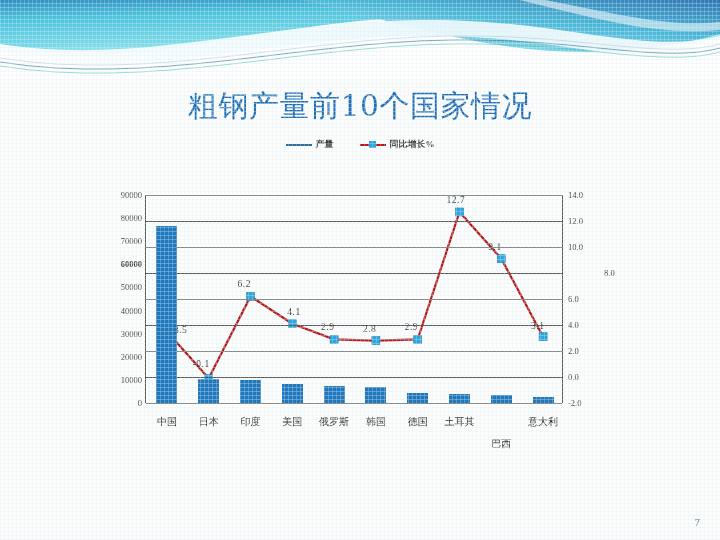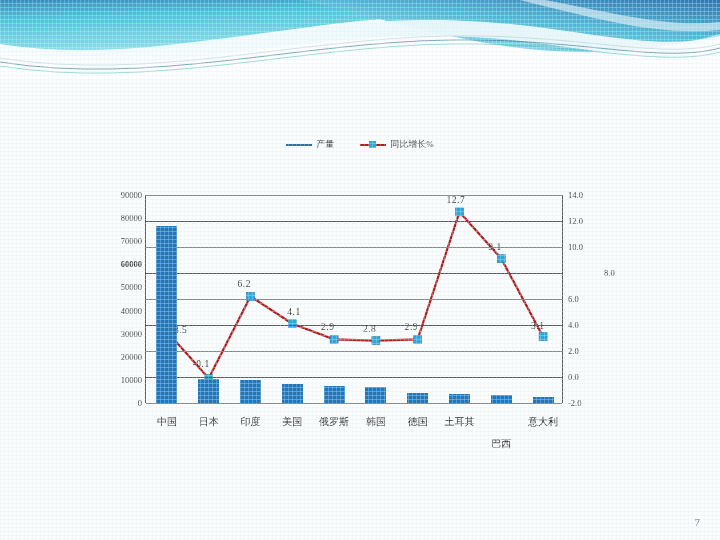--- a/index.html
+++ b/index.html
@@ -55,20 +55,21 @@
   #legend {
     position: absolute;
     left: 0; top: 138px;
     width: 720px;
     display: flex;
     justify-content: center;
     align-items: center;
     gap: 26px;
     font-size: 9px;
     color: #3b3b3b;
+    font-weight: bold;
   }
   .legend-item { display: flex; align-items: center; gap: 4px; }
   .legend-key { position: relative; width: 26px; height: 10px; }
   .legend-key .lkline {
     position: absolute; left: 0; top: 4px; width: 26px; height: 2px;
   }
   .legend-key .lkmark {
     position: absolute; left: 9px; top: 1px; width: 7px; height: 7px;
   }
   .legend-label { white-space: nowrap; }
@@ -166,20 +167,21 @@
     <path d="M0,0 L720,0 L720,40 C600,60 520,12 400,18 C250,26 140,70 0,52 Z" fill="url(#g1)"></path>
     <path d="M300,0 L720,0 L720,34 C640,56 560,58 470,40 C400,26 350,10 300,0 Z" fill="url(#g2)"></path>
     <path d="M0,44 C140,66 260,22 420,20 C560,18 640,56 720,36 L720,52 C630,70 560,34 420,36 C270,38 150,78 0,58 Z" fill="url(#g3)"></path>
     <path d="M0,62 C150,86 300,42 450,40 C580,38 660,64 720,48" fill="none" stroke="#2b6f8f" stroke-width="0.8" opacity="0.8"></path>
     <path d="M0,66 C150,90 300,46 450,44 C580,42 660,68 720,52" fill="none" stroke="#3fbfb0" stroke-width="0.8" opacity="0.7"></path>
     <path d="M0,58 C150,82 300,38 450,36 C580,34 660,60 720,44" fill="none" stroke="#8fb7c6" stroke-width="0.7" opacity="0.6"></path>
     <path d="M520,0 C600,20 660,36 720,30 L720,22 C665,28 610,12 545,0 Z" fill="#ffffff" opacity="0.55"></path>
     <rect x="0" y="78" width="720" height="2" fill="#ffffff"></rect>
   </svg>
 
+  <div id="title">粗钢产量前10个国家情况</div>
 
   <div id="legend">
     <div class="legend-item">
       <span class="legend-key">
         <span class="lkline" style="background:#2f6d9e;"></span>
       </span>
       <span class="legend-label">产量</span>
     </div>
     <div class="legend-item">
       <span class="legend-key">

